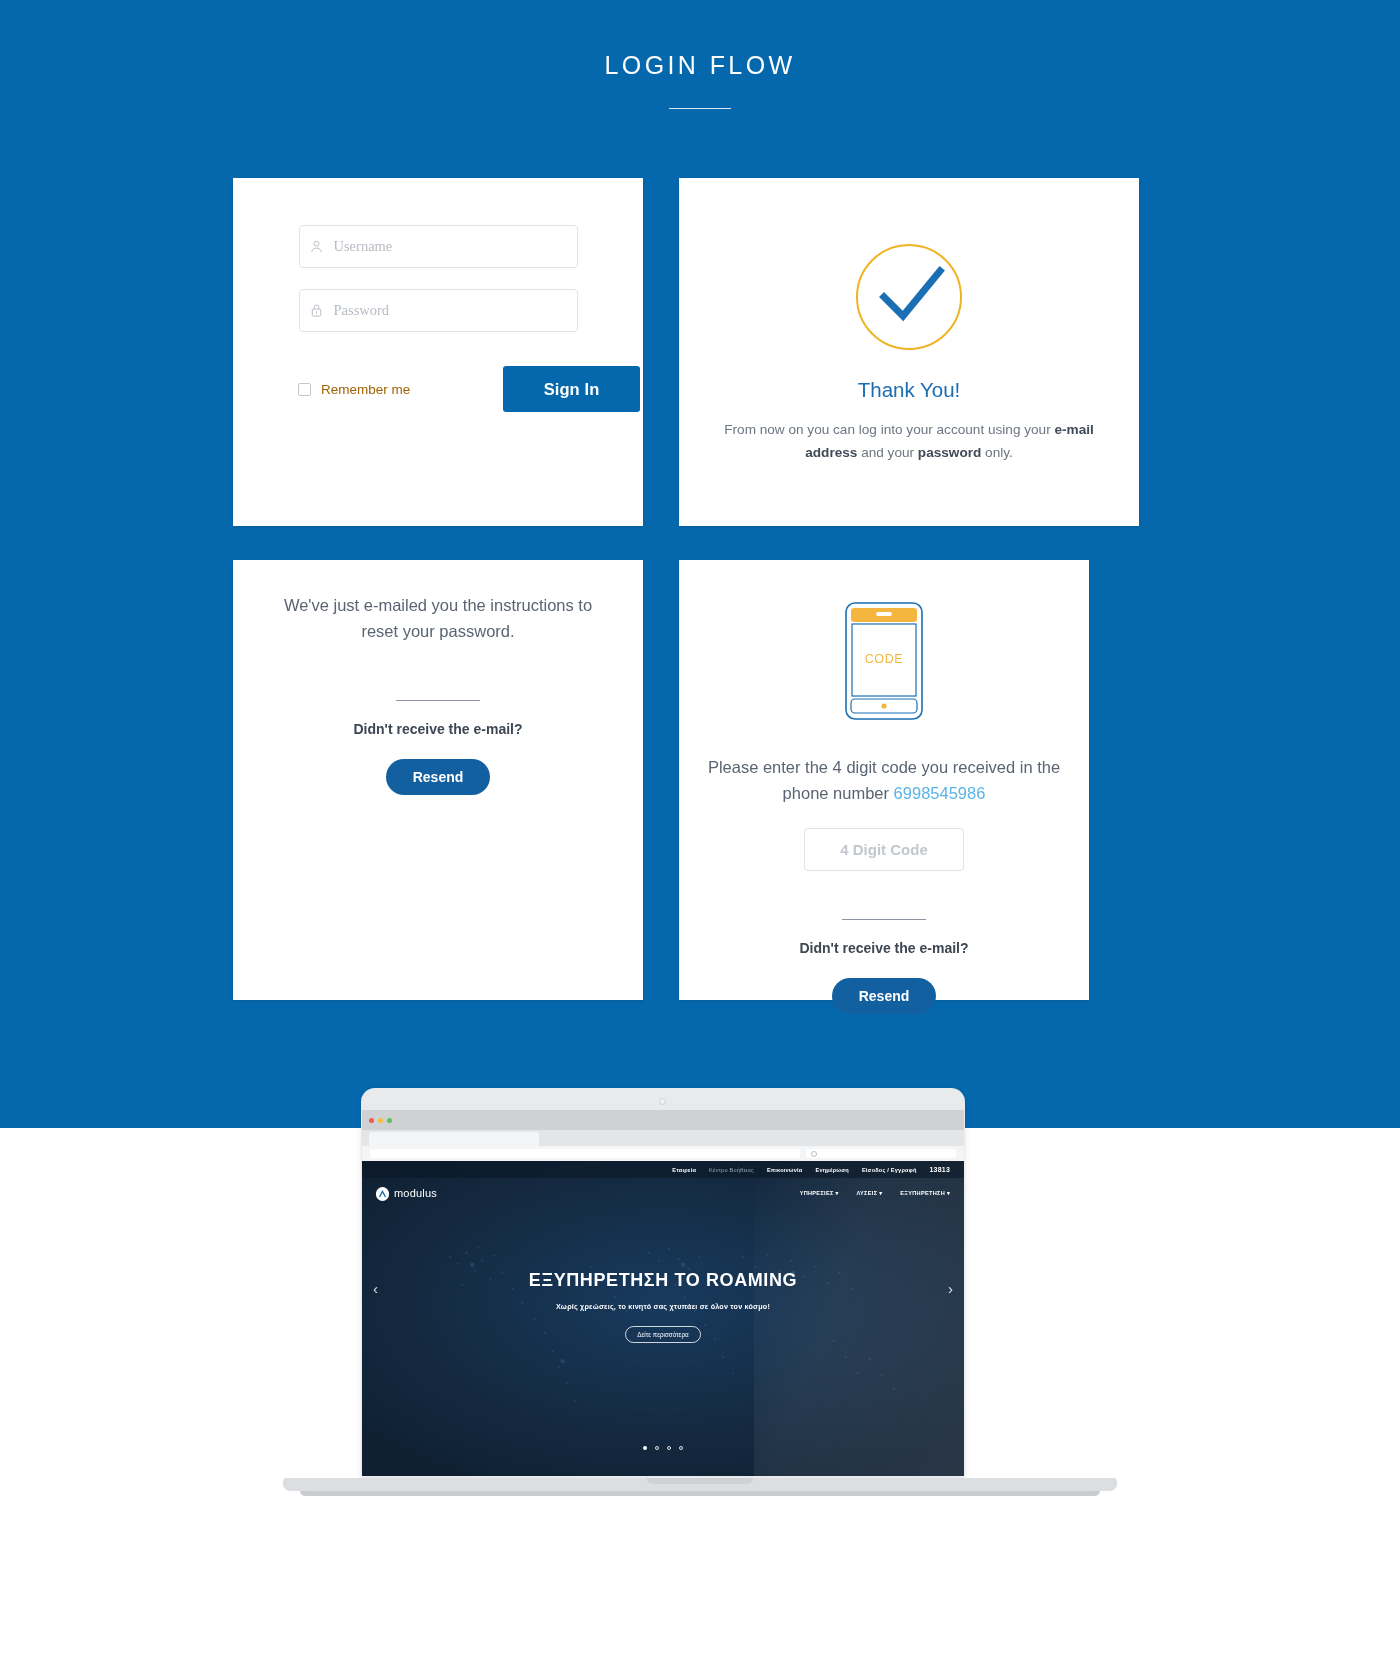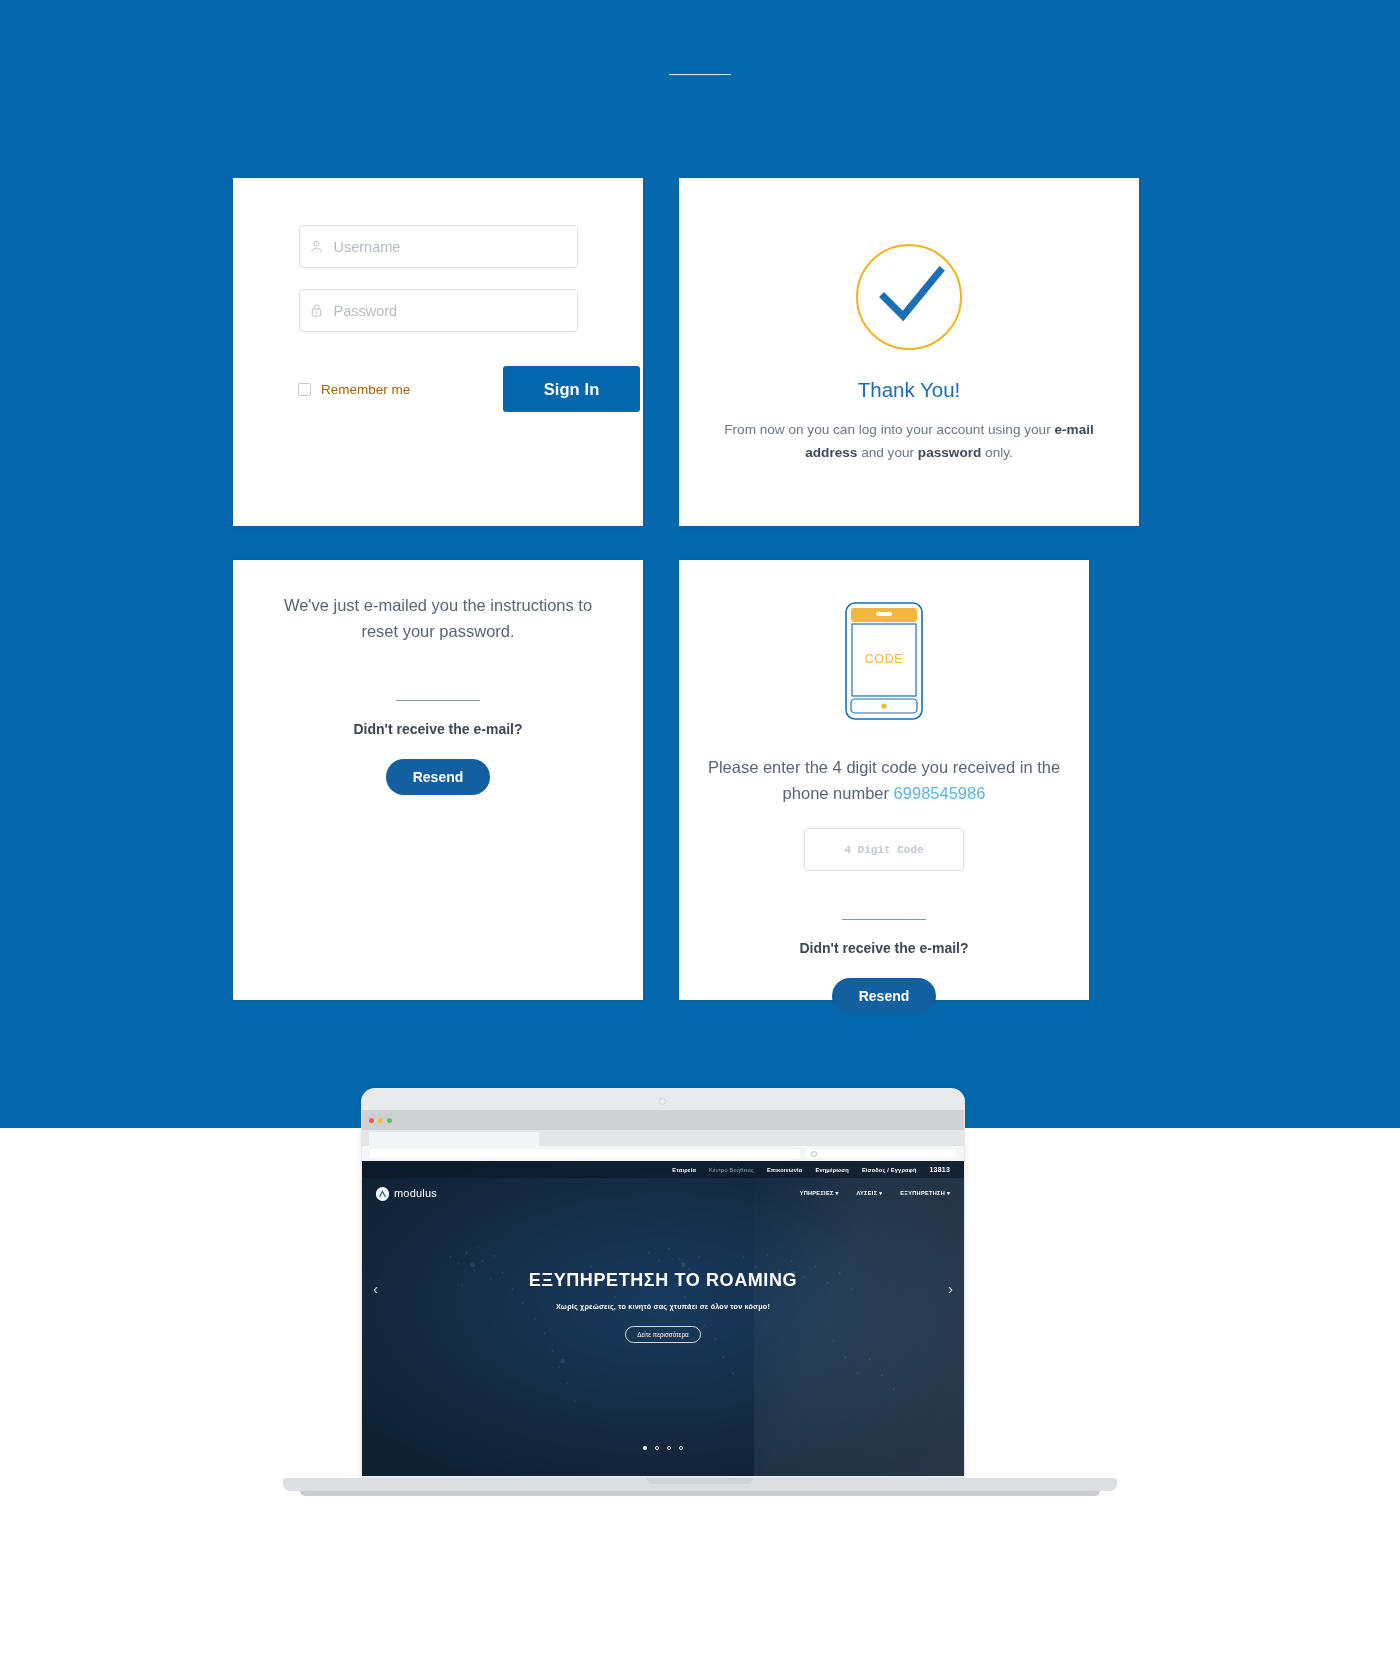--- a/index.html
+++ b/index.html
@@ -68,21 +68,21 @@
   }
   #card-signin .field-username { margin-top: 47px; }
   #card-signin .field-password { margin-top: 21px; }
   .field .fi {
     width: 34px;
     display: flex; align-items: center; justify-content: center;
     flex: 0 0 34px;
   }
   .field input {
     border: 0; outline: 0;
-    font-family: Liberation Sans, sans-serif;
+    font-family: Liberation Serif, serif;
     font-size: 14.5px;
     color: #6b7380;
     background: transparent;
     width: 220px;
     padding: 0;
   }
   .field input::placeholder { color: #b7bcc4; }
 
   .row-remember {
     position: absolute;
@@ -218,22 +218,22 @@
     margin: 22px auto 0;
     border: 1px solid #dfe3e8;
     border-radius: 4px;
     display: flex; align-items: center; justify-content: center;
     background: #fff;
   }
   .field-code input {
     border: 0; outline: 0;
     width: 100%;
     text-align: center;
-    font-family: Liberation Mono, monospace;
-    font-size: 11px;
+    font-family: Liberation Sans, sans-serif;
+    font-size: 15px;
     font-weight: bold;
     color: #6b7380;
     background: transparent;
   }
   .field-code input::placeholder { color: #c2c7ce; font-weight: bold; }
 
   
   .laptop {
     position: absolute;
     left: 283px; top: 1088px;
@@ -471,20 +471,21 @@
     border-radius: 0 0 5px 5px;
   }
 </style>
 </head>
 <body>
 
 <div class="blue-bg"></div>
 <div class="white-bg"></div>
 
 <div class="page-title-wrap">
+  <div class="page-title">LOGIN FLOW</div>
   <div class="title-rule"></div>
 </div>
 
 <div class="card" id="card-signin">
 
   <div class="field field-username">
     <span class="fi">
       <svg width="15" height="15" viewBox="0 0 16 16">
         <circle cx="8" cy="5" r="2.7" fill="none" stroke="#b7bcc4" stroke-width="1"></circle>
         <path d="M3 14c0-2.8 2.3-4.3 5-4.3s5 1.5 5 4.3" fill="none" stroke="#b7bcc4" stroke-width="1"></path>

